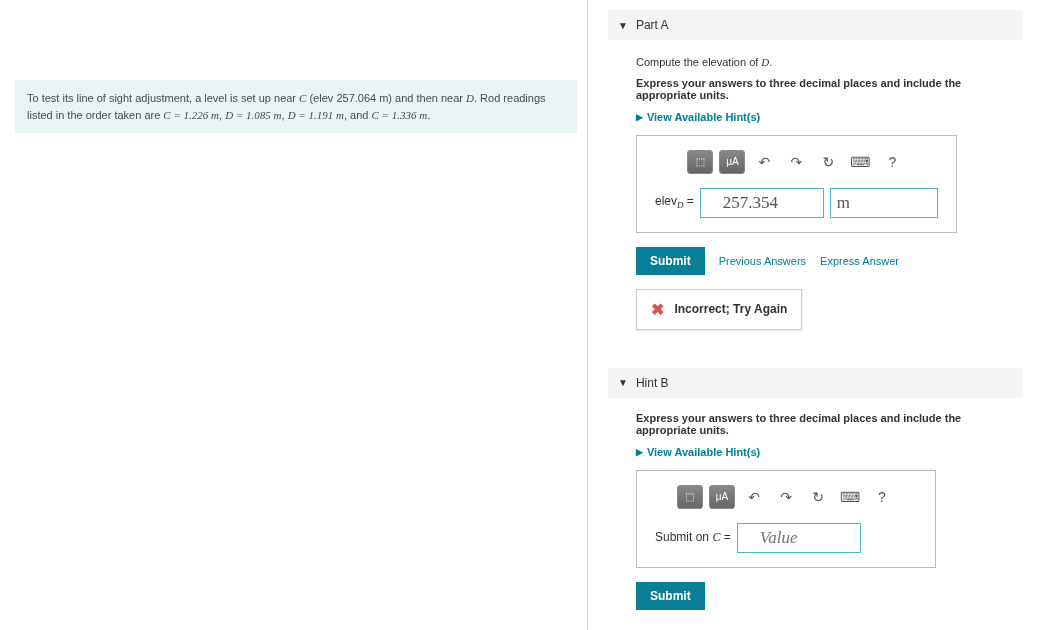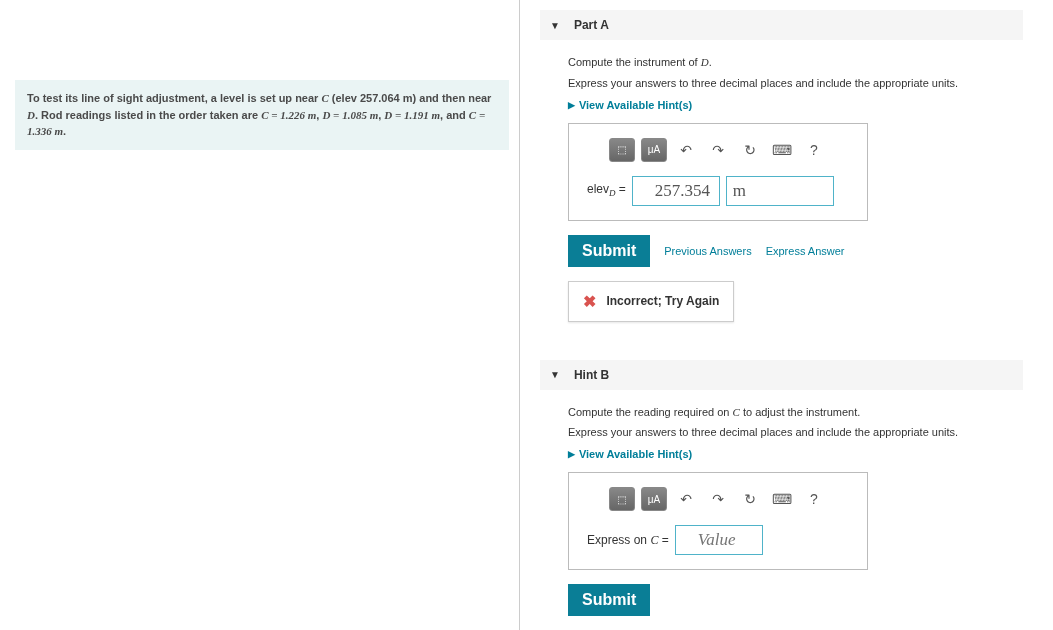--- a/index.html
+++ b/index.html
@@ -6,24 +6,23 @@
   body {
     font-family: Arial, Helvetica, sans-serif;
     font-size: 12px;
     color: #333;
     background: #fff;
     width: 1053px;
     height: 630px;
     display: flex;
   }
   .left-panel {
-    width: 520px;
+    width: 588px;
     padding: 80px 10px 10px 15px;
     border-right: 1px solid #ccc;
-    font-weight: bold;
   }
   .problem-box {
     background: #eaf4f4;
     padding: 10px 12px;
     font-size: 11px;
     line-height: 1.5;
     color: #4a4a4a;
   }
   .problem-box .mi { font-style: italic; font-family: Georgia, serif; }
   .right-panel {
@@ -37,35 +36,34 @@
     display: flex;
     align-items: center;
     gap: 8px;
     margin-bottom: 14px;
   }
   .part-header .caret {
     font-size: 10px;
     color: #333;
   }
   .part-header .title {
-    font-weight: bold;
-    font-size: 12px;
-    margin-left: 6px;
+    font-weight: normal;
+    font-size: 12px;
   }
   .part-body {
     padding: 0 10px 20px 28px;
   }
   .instr {
     font-size: 11px;
     margin-bottom: 6px;
     line-height: 1.5;
   }
   .instr .mi { font-style: italic; font-family: Georgia, serif; }
   .instr-bold {
-    font-weight: normal;
+    font-weight: bold;
     font-size: 11px;
     margin-bottom: 10px;
   }
   .hints-link {
     color: #007e99;
     font-size: 11px;
     font-weight: bold;
     cursor: pointer;
     margin-bottom: 12px;
     display: flex;
@@ -117,38 +115,38 @@
   .input-label .mi { font-style: italic; font-family: Georgia, serif; }
   .input-label sub { font-style: italic; font-family: Georgia, serif; font-size: 9px; }
   .val-input, .unit-input {
     border: 1px solid #4fb3c9;
     height: 30px;
     padding: 0 6px;
     font-family: Georgia, serif;
     font-size: 17px;
     color: #555;
   }
-  .val-input { width: 88px; padding-left: 22px; }
+  .val-input { width: 124px; padding-left: 22px; }
   .unit-input { width: 108px; }
   .val-input.placeholder, .unit-input.placeholder {
     color: #8b5cf6;
     font-style: italic;
   }
   .actions {
     display: flex;
     align-items: center;
     gap: 14px;
     margin-bottom: 14px;
   }
   .btn-submit {
     background: #0a7e96;
     color: #fff;
     border: none;
     padding: 7px 14px;
-    font-size: 16px;
+    font-size: 12px;
     font-weight: bold;
     cursor: pointer;
   }
   .link {
     color: #007e99;
     font-size: 11px;
     cursor: pointer;
   }
   .feedback-box {
     border: 1px solid #ccc;
@@ -177,21 +175,21 @@
 </div>
 
 <div class="right-panel">
 
   <div class="part-header">
     <span class="caret">▼</span>
     <span class="title">Part A</span>
   </div>
   <div class="part-body">
     <div class="instr">
-      <span>Compute the instrument of </span><span class="mi">D</span><span>.</span>
+      <span>Compute the elevation of </span><span class="mi">D</span><span>.</span>
     </div>
     <div class="instr-bold">Express your answers to three decimal places and include the appropriate units.</div>
     <div class="hints-link">
       <span class="tri">▶</span>
       <span>View Available Hint(s)</span>
     </div>
     <div class="answer-box">
       <div class="toolbar">
         <div class="tool-btn">
             <span>⬚</span>
@@ -230,23 +228,20 @@
       <span class="x">✖</span>
       <span>Incorrect; Try Again</span>
     </div>
   </div>
 
   <div class="part-header" style="margin-top:18px;">
     <span class="caret">▼</span>
     <span class="title">Hint B</span>
   </div>
   <div class="part-body">
-    <div class="instr">
-      <span>Compute the reading required on </span><span class="mi">C</span><span> to adjust the instrument.</span>
-    </div>
     <div class="instr-bold">Express your answers to three decimal places and include the appropriate units.</div>
     <div class="hints-link">
       <span class="tri">▶</span>
       <span>View Available Hint(s)</span>
     </div>
     <div class="answer-box">
       <div class="toolbar">
         <div class="tool-btn">
             <span>⬚</span>
           </div>
@@ -263,21 +258,21 @@
             <span>↻</span>
           </div>
         <div class="tool-btn light">
             <span>⌨</span>
           </div>
         <div class="tool-btn light">
             <span>?</span>
           </div>
       </div>
       <div class="input-row">
-        <span class="input-label"><span>Express on </span><span class="mi">C</span><span> = </span></span>
+        <span class="input-label"><span>Submit on </span><span class="mi">C</span><span> = </span></span>
         <input class="val-input placeholder" placeholder="Value" style="">
       </div>
     </div>
     <div class="actions">
       <button class="btn-submit">Submit</button>
     </div>
   </div>
 
 </div>
 

